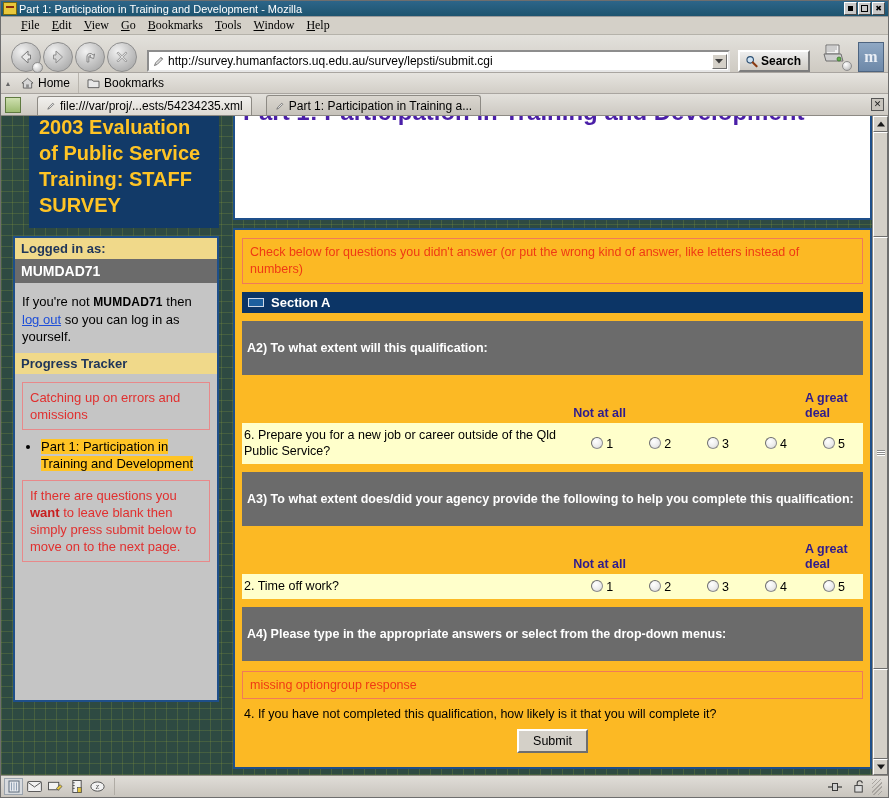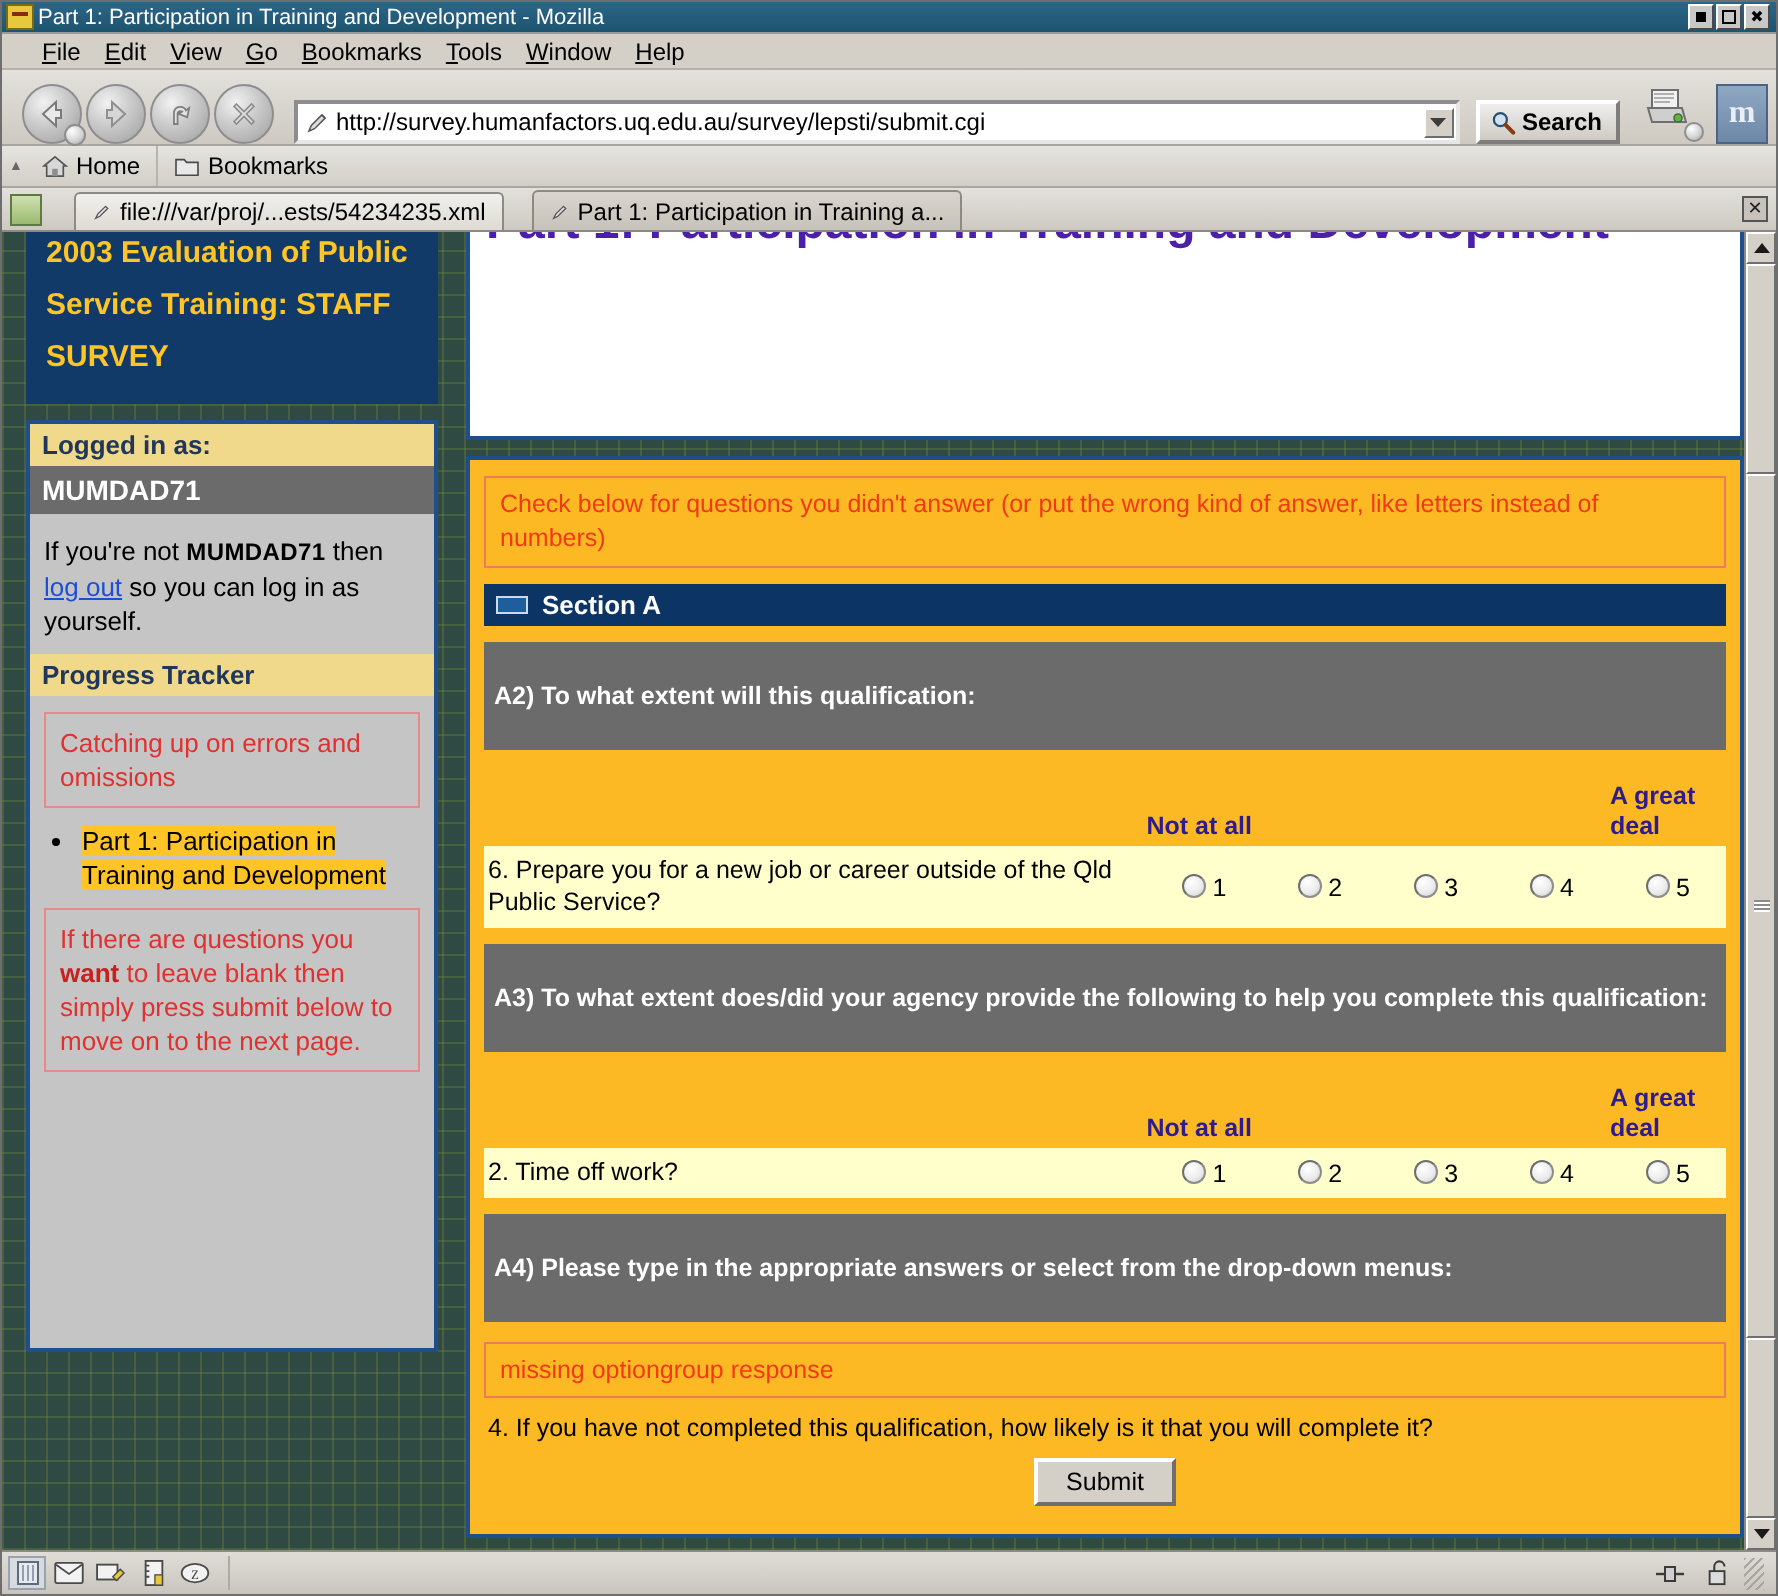--- a/index.html
+++ b/index.html
@@ -60,21 +60,21 @@
   
   .menubar {
     height: 18px; background: #d4d0c8;
     display: flex; align-items: center;
     padding-left: 14px; gap: 0px;
     border-bottom: 1px solid #b5b2aa;
     flex: 0 0 auto;
   }
   .menuitem {
     padding: 1px 6px; font-size: 12px; color: #000;
-    white-space: nowrap; cursor: default;
+    white-space: nowrap; cursor: default; font-family: Liberation Serif, serif;
   }
   .menuitem u { text-decoration: underline; }
 
   
   .navbar {
     height: 38px;
     background: linear-gradient(to bottom, #e3e1dc 0%, #cecac2 100%);
     display: flex; align-items: flex-end;
     padding: 0 4px 0 10px;
     border-bottom: 1px solid #a9a5a0;
@@ -209,23 +209,24 @@
     flex: 1 1 auto; position: relative; overflow: hidden;
   }
 
   
   .sidecol {
     position: absolute; left: 12px; top: -6px; width: 206px;
   }
   .sidehead {
     background: #123a68;
     color: #ffc425; font-weight: bold;
-    font-size: 15px; line-height: 26px;
+    font-size: 20px; line-height: 26px;
     padding: 4px 10px 10px 10px;
     font-family: "Liberation Sans", sans-serif;
+    margin-left: 16px;
   }
   .sidebox {
     margin-top: 8px;
     background: #c5c5c5;
     border: 2px solid #1e4f8a;
     padding: 0;
   }
   .sb-bar {
     background: #f0d98a; color: #20365a;
     font-weight: bold; font-size: 13px;

